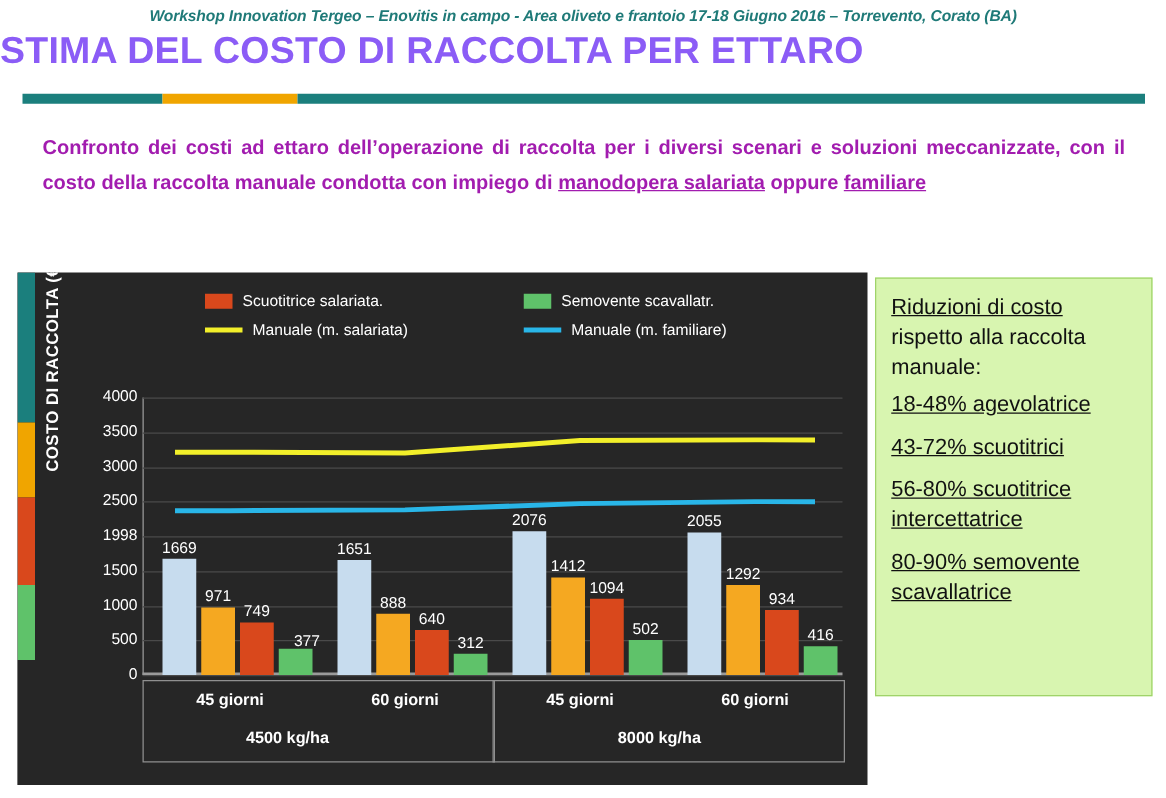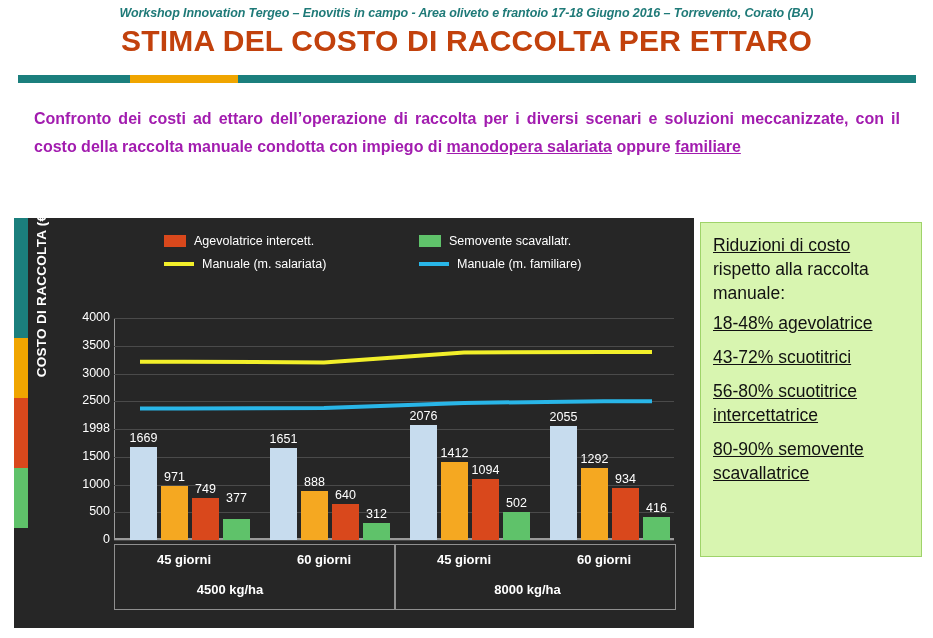--- a/index.html
+++ b/index.html
@@ -32,24 +32,23 @@
     font-weight: bold;
     font-size: 12.5px;
     color: #1f7a78;
     letter-spacing: -0.1px;
   }
   .header-title {
     position: absolute;
     top: 24px;
     left: 0;
     width: 933px;
-    text-align: center;
     font-weight: bold;
     font-size: 30px;
-    color: #c2410c;
+    color: #8b5cf6;
     letter-spacing: 0.2px;
   }
   .rule-left {
     position: absolute;
     top: 75px;
     left: 18px;
     width: 112px;
     height: 8px;
     background: #1b7f7d;
   }
@@ -265,21 +264,21 @@
       <div class="strip-seg" style="height: 60px; background: rgb(240, 165, 0);"></div>
       <div class="strip-seg" style="height: 70px; background: rgb(217, 72, 28);"></div>
       <div class="strip-seg" style="height: 60px; background: rgb(95, 194, 106);"></div>
       <div class="strip-seg" style="height: 100px; background: rgb(38, 38, 38);"></div>
     </div>
 
   <div class="legend" id="chart-legend">
       <div class="legend-row">
         <div class="legend-item">
           <span class="legend-swatch" style="background: rgb(217, 72, 28);"></span>
-          <span>Agevolatrice intercett.</span>
+          <span>Scuotitrice salariata.</span>
         </div>
         <div class="legend-item">
           <span class="legend-swatch" style="background: rgb(95, 194, 106);"></span>
           <span>Semovente scavallatr.</span>
         </div>
       </div>
       <div class="legend-row">
         <div class="legend-item">
           <span class="legend-line" style="background: rgb(242, 239, 42);"></span>
           <span>Manuale (m. salariata)</span>
@@ -314,21 +313,21 @@
       <div class="tick-label" style="top: 27.75px;">3500</div>
       <div class="tick-line" style="top: 0px;"></div>
       <div class="tick-label" style="top: 0px;">4000</div>
       <div class="bar" style="left: 16px; width: 27px; height: 92.6295px; background: rgb(199, 220, 238);"></div>
       <div class="bar-label" style="left: 10px; width: 39px; top: 113.37px;">1669</div>
       <div class="bar" style="left: 47px; width: 27px; height: 53.8905px; background: rgb(245, 168, 33);"></div>
       <div class="bar-label" style="left: 41px; width: 39px; top: 152.109px;">971</div>
       <div class="bar" style="left: 78px; width: 27px; height: 41.5695px; background: rgb(217, 72, 28);"></div>
       <div class="bar-label" style="left: 72px; width: 39px; top: 164.43px;">749</div>
       <div class="bar" style="left: 109px; width: 27px; height: 20.9235px; background: rgb(95, 194, 106);"></div>
-      <div class="bar-label" style="left: 103px; width: 39px; top: 173px;">377</div>
+      <div class="bar-label" style="left: 103px; width: 39px; top: 188px; text-align: right;">377</div>
       <div class="bar" style="left: 156px; width: 27px; height: 91.6305px; background: rgb(199, 220, 238);"></div>
       <div class="bar-label" style="left: 150px; width: 39px; top: 114.37px;">1651</div>
       <div class="bar" style="left: 187px; width: 27px; height: 49.284px; background: rgb(245, 168, 33);"></div>
       <div class="bar-label" style="left: 181px; width: 39px; top: 156.716px;">888</div>
       <div class="bar" style="left: 218px; width: 27px; height: 35.52px; background: rgb(217, 72, 28);"></div>
       <div class="bar-label" style="left: 212px; width: 39px; top: 170.48px;">640</div>
       <div class="bar" style="left: 249px; width: 27px; height: 17.316px; background: rgb(95, 194, 106);"></div>
       <div class="bar-label" style="left: 243px; width: 39px; top: 188.684px;">312</div>
       <div class="bar" style="left: 296px; width: 27px; height: 115.218px; background: rgb(199, 220, 238);"></div>
       <div class="bar-label" style="left: 290px; width: 39px; top: 90.782px;">2076</div>

